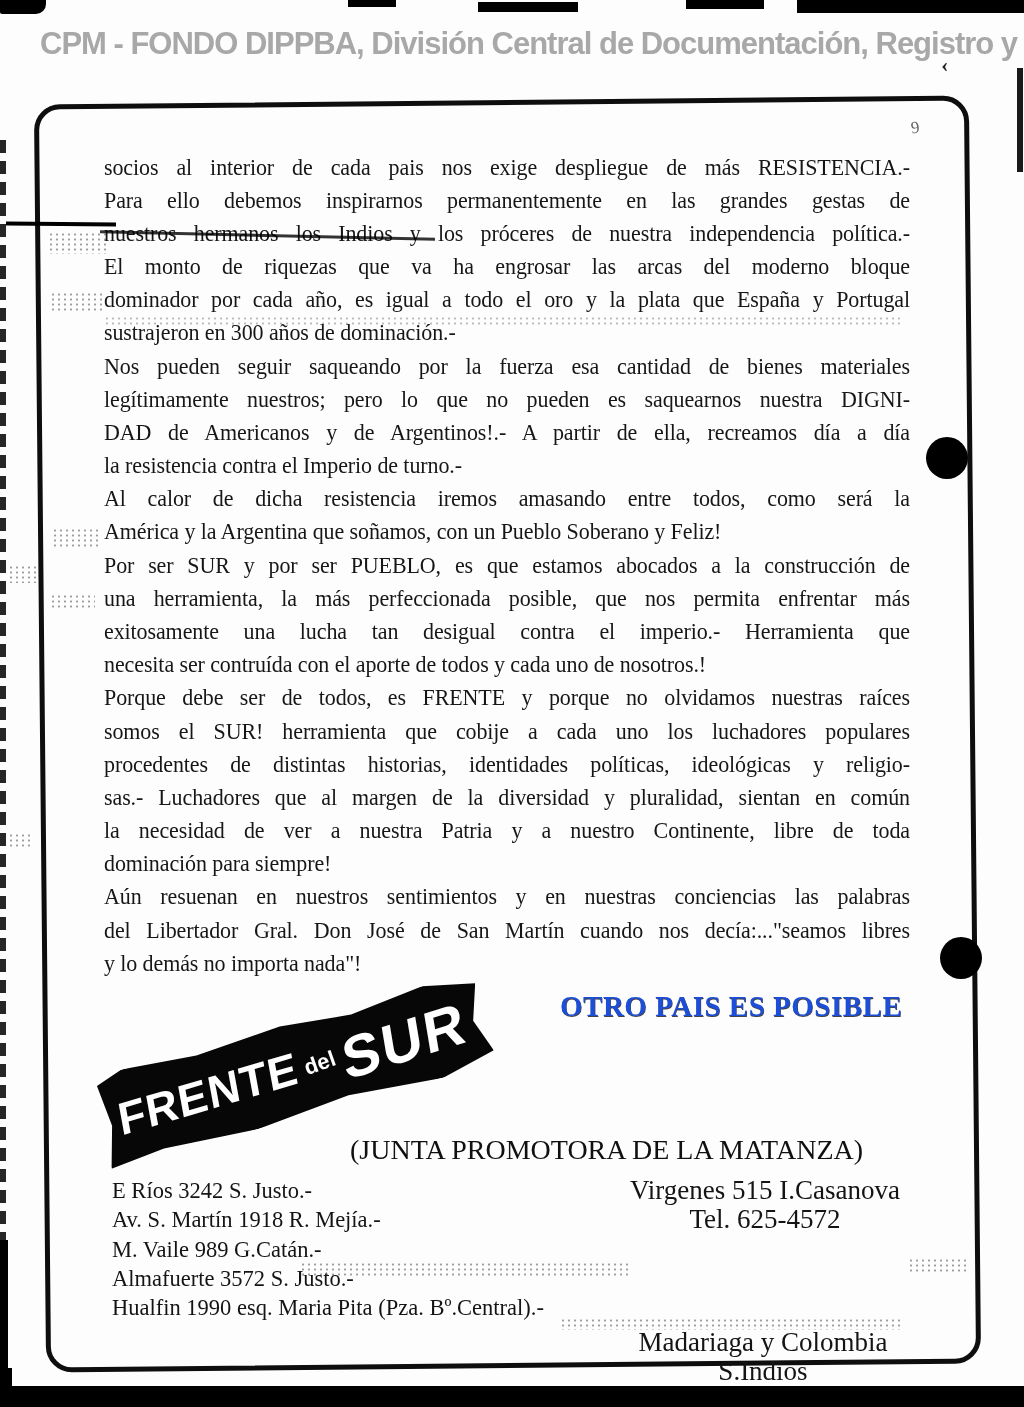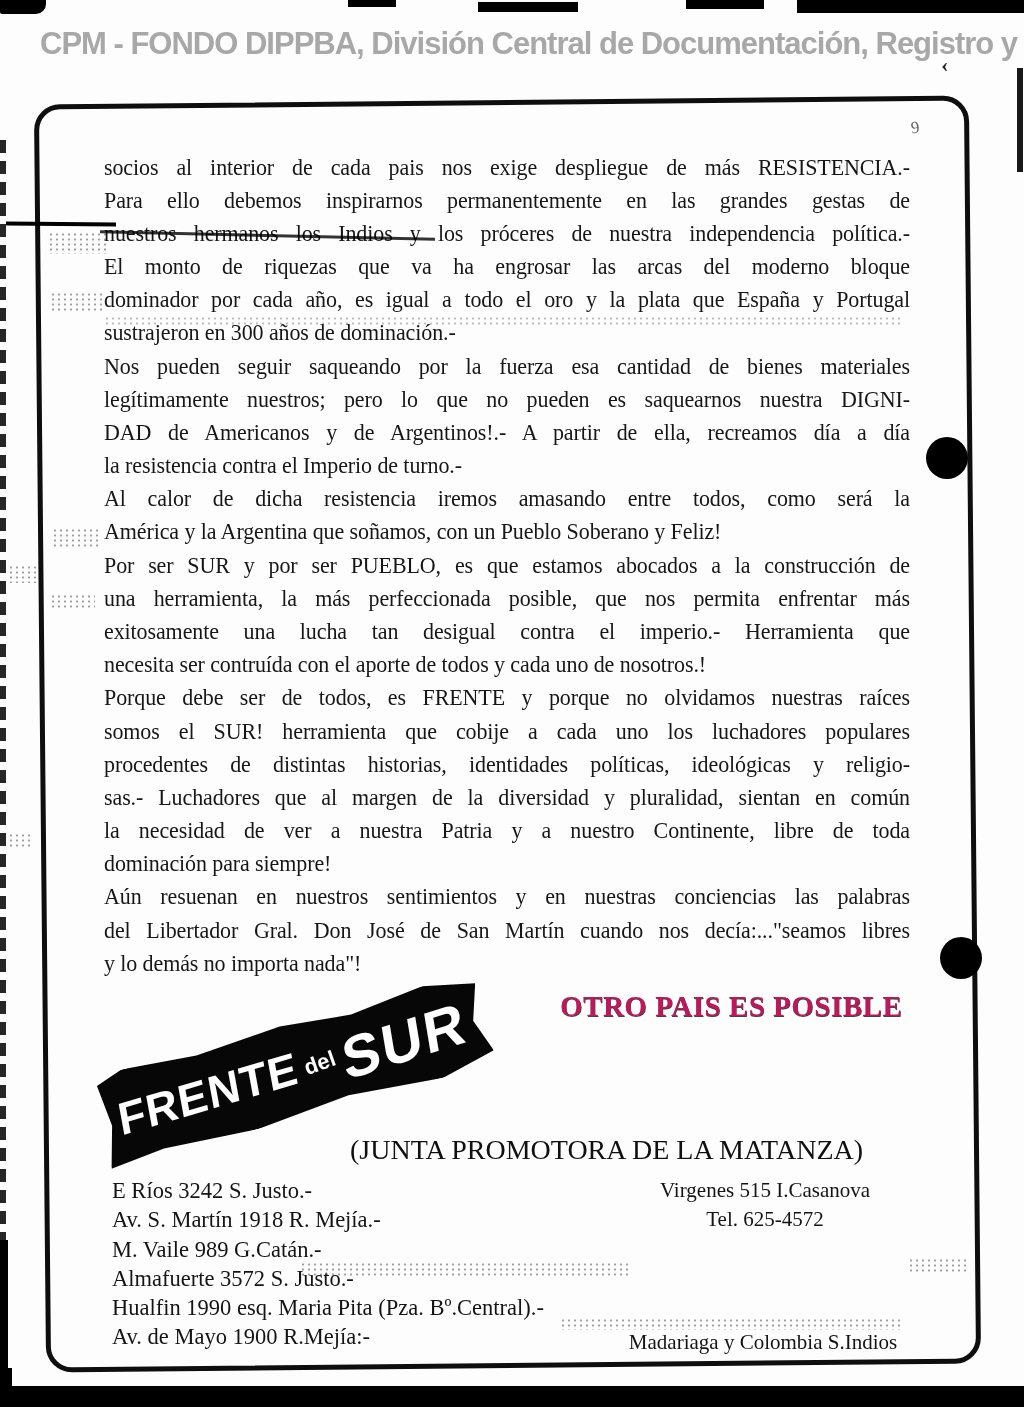--- a/index.html
+++ b/index.html
@@ -50,31 +50,31 @@
   .logo-del{
     color:#fff;font-family:"Liberation Sans", sans-serif;font-weight:bold;
     font-size:22px;transform:rotate(-4deg);
   }
   .logo-sur{
     color:#fff;font-family:"Liberation Sans", sans-serif;font-weight:bold;
     font-size:58px;letter-spacing:2px;transform:skewX(-8deg) rotate(-2deg);
   }
   .slogan{
     position:absolute;left:560px;top:990px;
-    font-weight:bold;font-size:29px;letter-spacing:0.5px;color:#be185d;
+    font-weight:bold;font-size:29px;letter-spacing:0.5px;color:#1d4ed8;
     text-shadow:0.5px 0.5px 0 #444;
   }
   .org-line{
     position:absolute;left:350px;top:1134px;font-size:28px;color:#101010;white-space:nowrap;
   }
   .addr-left{
     position:absolute;left:112px;top:1176px;width:470px;
     font-size:22.5px;line-height:29.3px;color:#141414;
   }
-  .addr-right{position:absolute;text-align:center;font-size:21px;line-height:29px;color:#141414;}
+  .addr-right{position:absolute;text-align:center;font-size:27px;line-height:29px;color:#141414;}
   .addr-g1{left:610px;top:1176px;width:310px;}
   .addr-g2{left:598px;top:1252px;width:334px;}
   .addr-g3{left:596px;top:1328px;width:334px;}
   
   .left-strip{
     position:absolute;left:0;top:140px;width:6px;height:1110px;
     background:repeating-linear-gradient(180deg,#000 0 13px,transparent 13px 21px);
     opacity:.85;
   }
   .left-strip-solid{position:absolute;left:0;top:1240px;width:8px;height:167px;background:#000;}
@@ -166,21 +166,20 @@
 <div class="slogan">OTRO PAIS ES POSIBLE</div>
 <div class="org-line">(JUNTA PROMOTORA DE LA MATANZA)</div>
 
 <div class="addr-left">
 
 <div>E Ríos 3242  S. Justo.-</div>
     <div>Av. S. Martín 1918  R. Mejía.-</div>
     <div>M. Vaile 989  G.Catán.-</div>
     <div>Almafuerte 3572  S. Justo.-</div>
     <div>Hualfin 1990  esq. Maria Pita (Pza. Bº.Central).-</div>
-    <div>Av. de Mayo  1900  R.Mejía:-</div>
   </div>
 <div class="addr-right addr-g1">
 
 <div>Virgenes 515  I.Casanova</div>
     <div>Tel. 625-4572</div>
   </div>
 <div class="addr-right addr-g2">
 
   </div>
 <div class="addr-right addr-g3">

